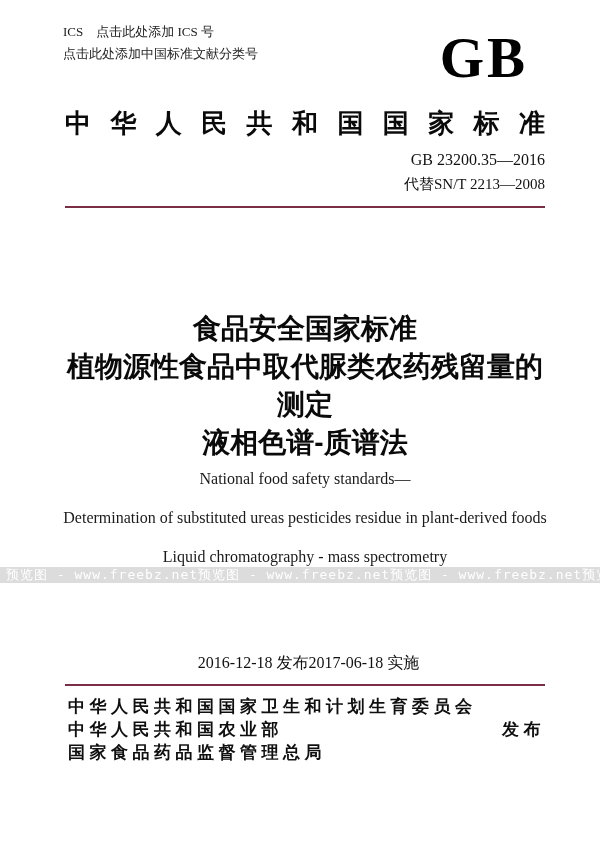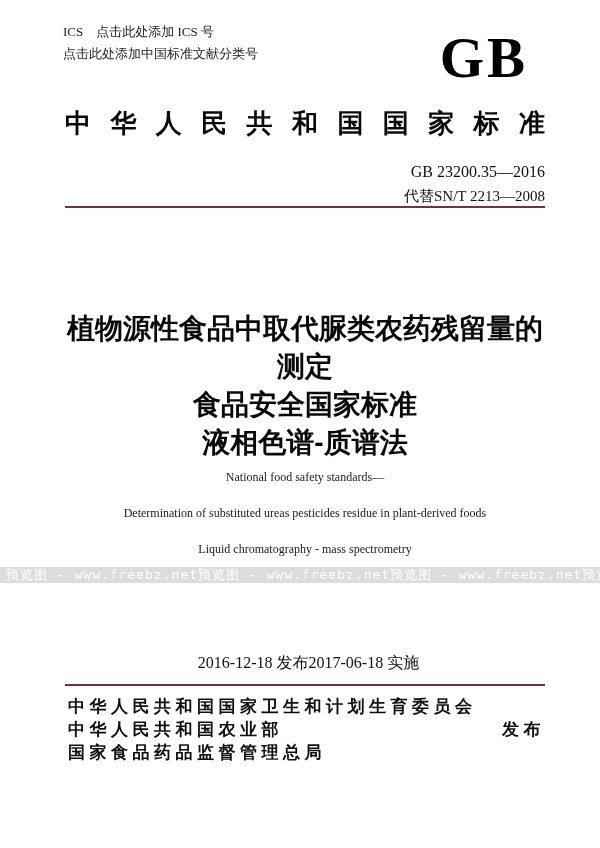--- a/index.html
+++ b/index.html
@@ -49,21 +49,21 @@
     font-weight: bold;
     color: #0a0a0a;
     text-align: justify;
     text-align-last: justify;
     line-height: 38px;
   }
 
   .std-numbers {
     position: absolute;
     right: 55px;
-    top: 160px;
+    top: 148px;
     text-align: right;
     font-family: "Liberation Serif", serif;
     color: #111;
   }
   .std-number { font-size: 16px; line-height: 24px; }
   .replaces-note { font-size: 15px; line-height: 24px; }
 
   .rule {
     position: absolute;
     left: 65px;
@@ -87,21 +87,21 @@
     word-break: break-all;
   }
 
   .en-title {
     position: absolute;
     left: 25px;
     right: 15px;
     top: 470px;
     text-align: center;
     font-family: "Liberation Serif", serif;
-    font-size: 12px;
+    font-size: 16px;
     color: #1a1a1a;
   }
   .en-title .en-line { margin-bottom: 21px; }
 
   .watermark-band {
     position: absolute;
     left: 0;
     right: 0;
     top: 567px;
     height: 16px;
@@ -164,22 +164,22 @@
   <div class="std-heading">中华人民共和国国家标准</div>
 
   <div class="std-numbers">
     <div class="std-number">GB 23200.35—2016</div>
     <div class="replaces-note">代替SN/T 2213—2008</div>
   </div>
 
   <div class="rule rule-top"></div>
 
   <div class="cn-title">
+    <div>食品安全国家标准</div>
     <div>植物源性食品中取代脲类农药残留量的测定</div>
-    <div>食品安全国家标准</div>
     <div>液相色谱-质谱法</div>
   </div>
 
   <div class="en-title">
     <div class="en-line">National food safety standards—</div>
     <div class="en-line">Determination of substituted ureas pesticides residue in plant-derived foods</div>
     <div class="en-line">Liquid chromatography - mass spectrometry</div>
   </div>
 
   <div class="watermark-band">

